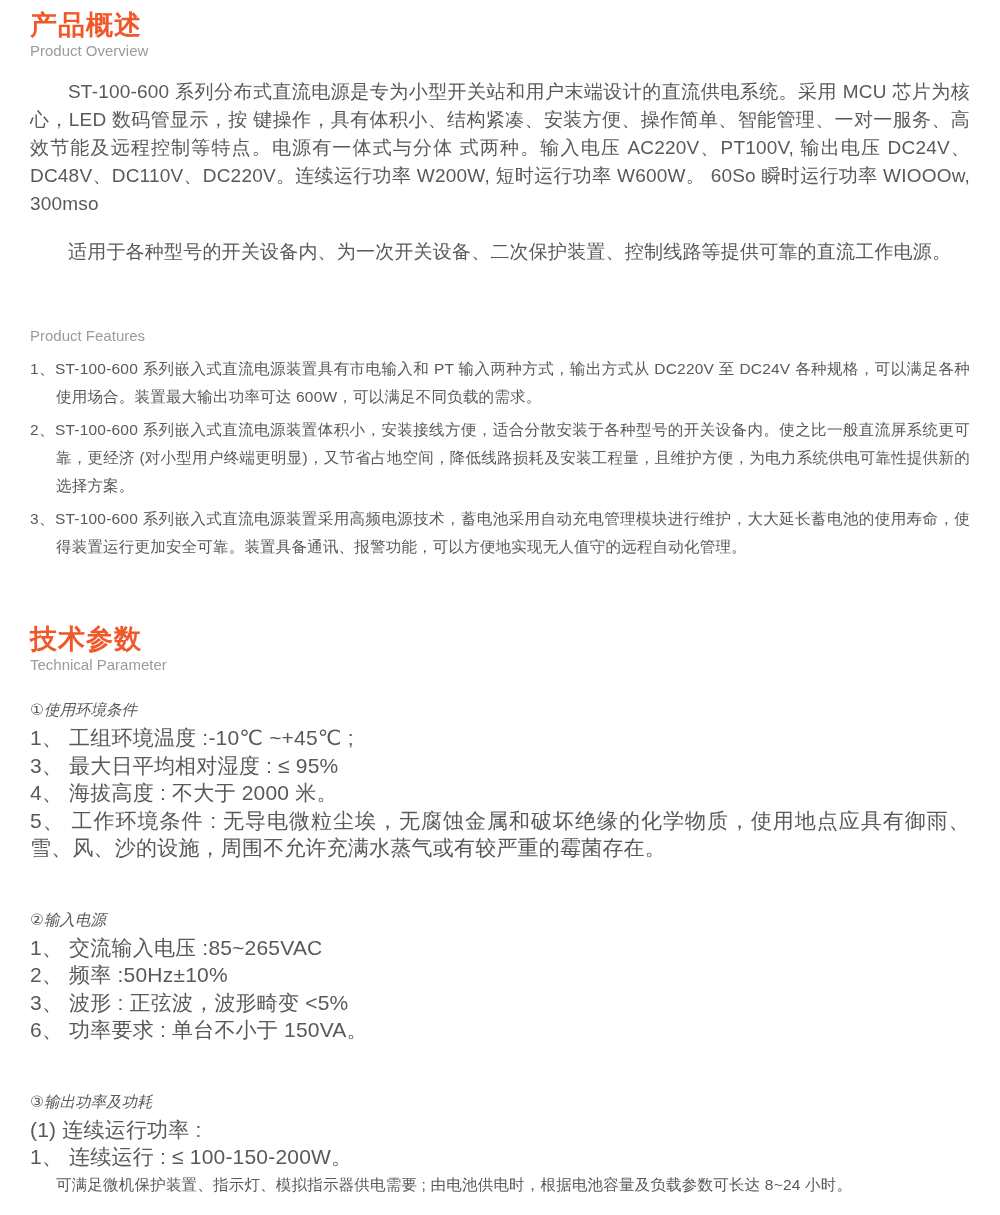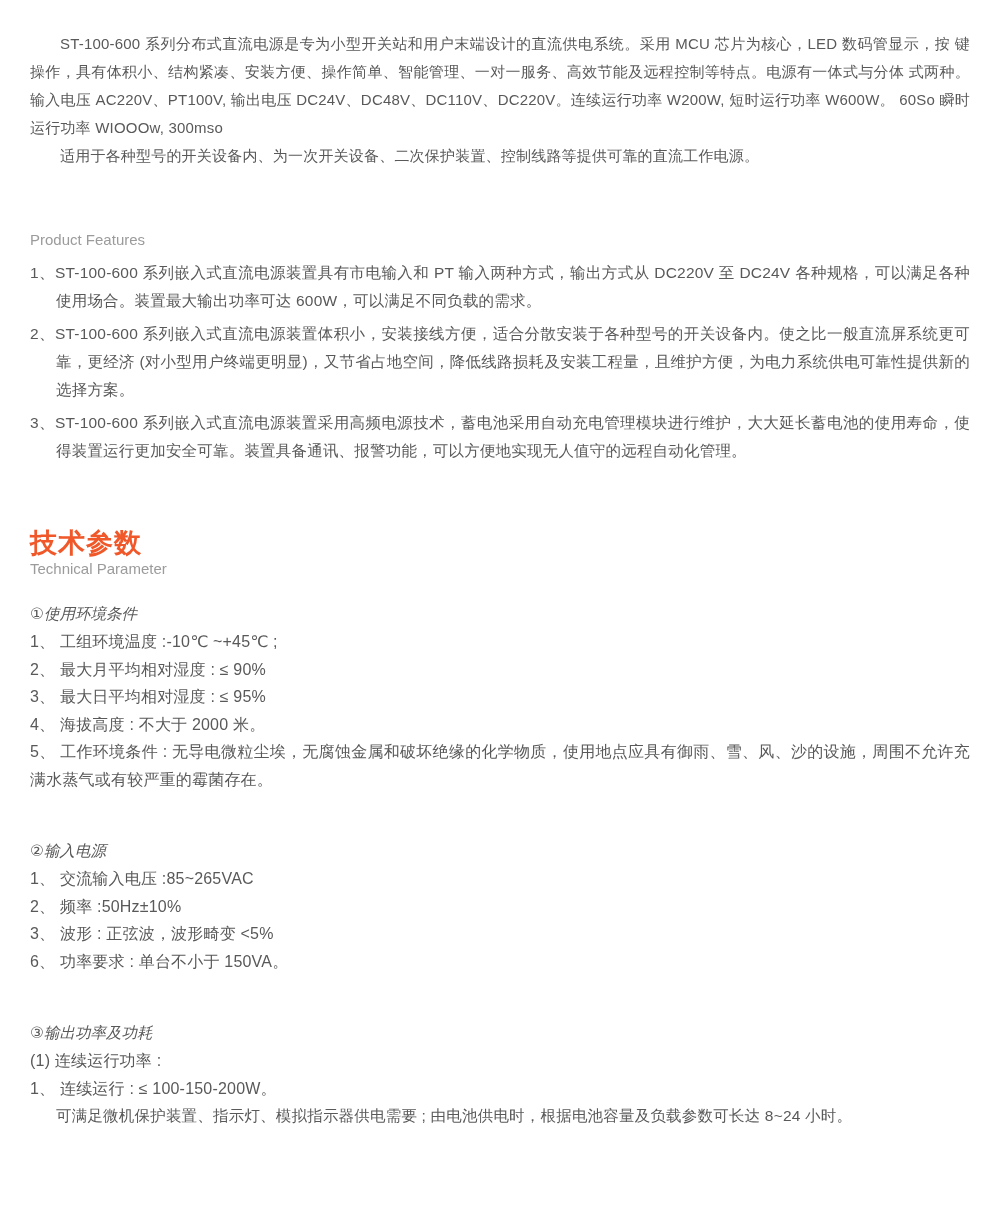--- a/index.html
+++ b/index.html
@@ -24,25 +24,26 @@
     line-height: 1.15;
   }
   .sec-sub {
     color: #9b9b9b;
     font-size: 15px;
     margin-top: 2px;
   }
   
   .overview-block { margin-top: 20px; }
   .para {
-    font-size: 15px;
+    font-size: 19px;
     line-height: 28px;
     text-align: justify;
     text-indent: 2em;
     letter-spacing: 0.2px;
+    margin-top: 20px;
   }
   
   .features-block { margin-top: 12px; }
   .feat-item {
     font-size: 15.5px;
     line-height: 28px;
     padding-left: 26px;
     text-indent: -26px;
     text-align: justify;
     margin-bottom: 5px;
@@ -53,40 +54,44 @@
   .tech-block { margin-top: 24px; }
   .param-group { margin-bottom: 44px; }
   .param-group:last-child { margin-bottom: 0; }
   .group-heading {
     font-size: 15.5px;
     line-height: 28px;
     margin-bottom: 0;
     font-style: italic;
   }
   .param-item {
-    font-size: 16px;
+    font-size: 21px;
     line-height: 27.5px;
     text-align: justify;
     letter-spacing: 0.2px;
   }
   .param-sub {
     font-size: 15.5px;
     line-height: 27.5px;
     padding-left: 26px;
     text-align: justify;
     letter-spacing: 0.2px;
   }
   .gap-overview-features { height: 60px; }
   .gap-features-tech { height: 58px; }
 </style>
 </head>
 <body>
 
 <div class="page">
 
+  <div class="sec-head">
+    <div class="sec-title">产品概述</div>
+    <div class="sec-sub">Product Overview</div>
+  </div>
   <div class="overview-block">
     <p class="para">ST-100-600 系列分布式直流电源是专为小型开关站和用户末端设计的直流供电系统。采用 MCU 芯片为核心，LED 数码管显示，按 键操作，具有体积小、结构紧凑、安装方便、操作简单、智能管理、一对一服务、高效节能及远程控制等特点。电源有一体式与分体 式两种。输入电压 AC220V、PT100V, 输出电压 DC24V、DC48V、DC110V、DC220V。连续运行功率 W200W, 短时运行功率 W600W。 60So 瞬时运行功率 WIOOOw, 300mso</p>
     <p class="para">适用于各种型号的开关设备内、为一次开关设备、二次保护装置、控制线路等提供可靠的直流工作电源。</p>
   </div>
 
   <div class="gap-overview-features"></div>
 
   <div class="sec-head">
     <div class="sec-sub">Product Features</div>
   </div>
@@ -101,21 +106,20 @@
   <div class="sec-head">
     <div class="sec-title">技术参数</div>
     <div class="sec-sub">Technical Parameter</div>
   </div>
 
   <div class="tech-block">
 
     <div class="param-group">
       <div class="group-heading">①使用环境条件</div>
       <div class="param-item">1、 工组环境温度 :-10℃ ~+45℃ ;</div>
-      <div class="param-item">2、 最大月平均相对湿度 : ≤ 90%</div>
       <div class="param-item">3、 最大日平均相对湿度 : ≤ 95%</div>
       <div class="param-item">4、 海拔高度 : 不大于 2000 米。</div>
       <div class="param-item">5、 工作环境条件 : 无导电微粒尘埃，无腐蚀金属和破坏绝缘的化学物质，使用地点应具有御雨、雪、风、沙的设施，周围不允许充满水蒸气或有较严重的霉菌存在。</div>
     </div>
 
     <div class="param-group">
       <div class="group-heading">②输入电源</div>
       <div class="param-item">1、 交流输入电压 :85~265VAC</div>
       <div class="param-item">2、 频率 :50Hz±10%</div>
       <div class="param-item">3、 波形 : 正弦波，波形畸变 &lt;5%</div>

